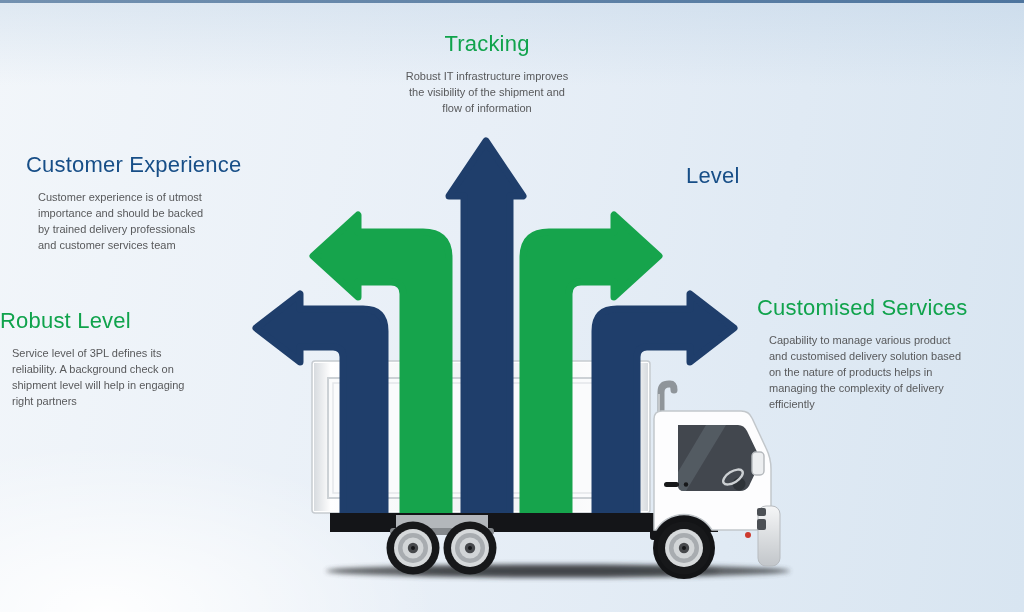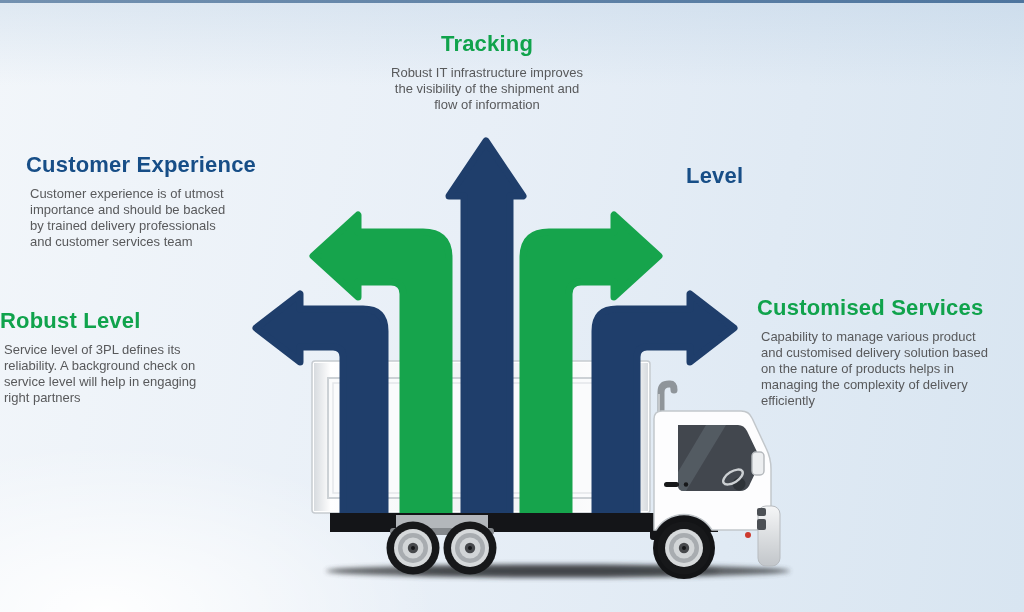--- a/index.html
+++ b/index.html
@@ -6,22 +6,22 @@
   .stage{
     position:relative;width:1024px;height:612px;overflow:hidden;
     font-family:"Liberation Sans","DejaVu Sans",sans-serif;
     background:
       radial-gradient(ellipse 50% 42% at 10% 100%, rgba(255,255,255,.95), rgba(255,255,255,0) 65%),
       linear-gradient(180deg, rgba(170,196,221,.28) 0%, rgba(170,196,221,0) 14%),
       linear-gradient(100deg, #f2f6fa 0%, #e8eff7 45%, #d8e5f1 100%);
   }
   .top-line{position:absolute;top:0;left:0;width:1024px;height:3px;background:linear-gradient(90deg,#7391b0,#4e759e)}
   .label{position:absolute}
-  .label h2{margin:0 0 9px;font-size:22px;line-height:24px;font-weight:bold;letter-spacing:.2px}
-  .label p{margin:4px;font-size:13px;line-height:16px;color:#58595b;white-space:pre-line}
+  .label h2{margin:0 0 9px;font-size:22px;line-height:24px;font-weight:normal;letter-spacing:.2px}
+  .label p{margin:12px;font-size:11px;line-height:16px;color:#58595b;white-space:pre-line}
   .t-green{color:#10a34c}
   .t-navy{color:#174e87}
   .center{text-align:center}
   .right{text-align:left}
   #tracking{left:327px;top:32px;width:320px}
   #customer-experience{left:26px;top:153px;width:290px}
   #price{left:686px;top:164px;width:300px}
   #service-level{left:0;top:309px;width:229px}
   #customised-services{left:757px;top:296px;width:290px}
   svg.illustration{position:absolute;left:0;top:0}
@@ -51,21 +51,21 @@
   </section>
 
   <section class="label" id="price">
     <h2 class="t-navy">Level</h2>
   </section>
 
   <section class="label right" id="service-level">
     <h2 class="t-green">Robust Level</h2>
     <p>Service level of 3PL defines its
 reliability. A background check on
-service level will help in engaging
+shipment level will help in engaging
 right partners</p>
   </section>
 
   <section class="label" id="customised-services">
     <h2 class="t-green">Customised Services</h2>
     <p>Capability to manage various product
 and customised delivery solution based
 on the nature of products helps in
 managing the complexity of delivery
 efficiently</p>

